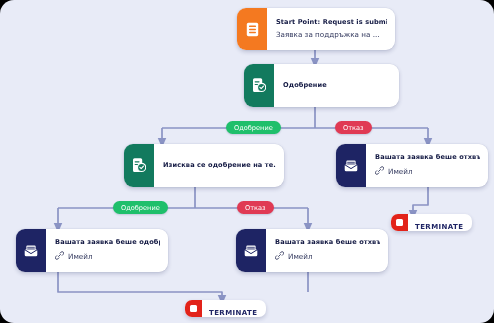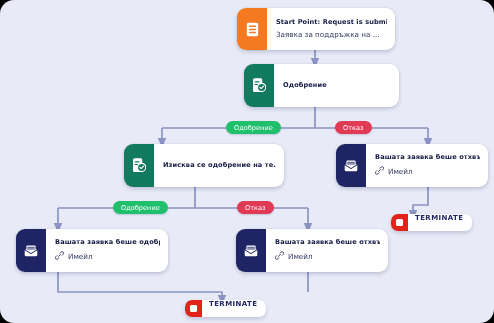--- a/index.html
+++ b/index.html
@@ -106,21 +106,21 @@
     white-space: nowrap;
     box-shadow: 0 1px 2px rgba(24,32,84,0.18);
   }
   .elabel-approve { background: #1fbf6b; }
   .elabel-reject  { background: #e03a54; }
 
   
   .terminate {
     position: absolute;
     display: flex;
-    align-items: flex-start;
+    align-items: flex-end;
     background: #ffffff;
     border-radius: 7px;
     padding: 0 9px 0 0;
     height: 17px;
     box-shadow: 0 2px 4px rgba(24,32,84,0.20);
     overflow: hidden;
   }
   .term-icon {
     width: 17px; height: 17px;
     flex: 0 0 17px;

